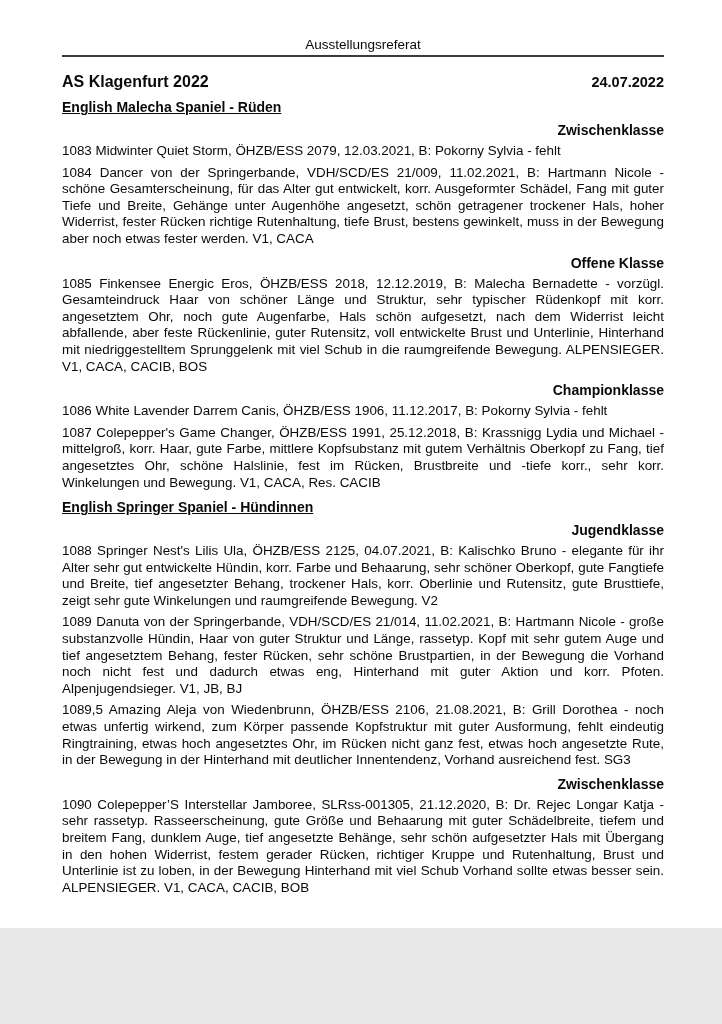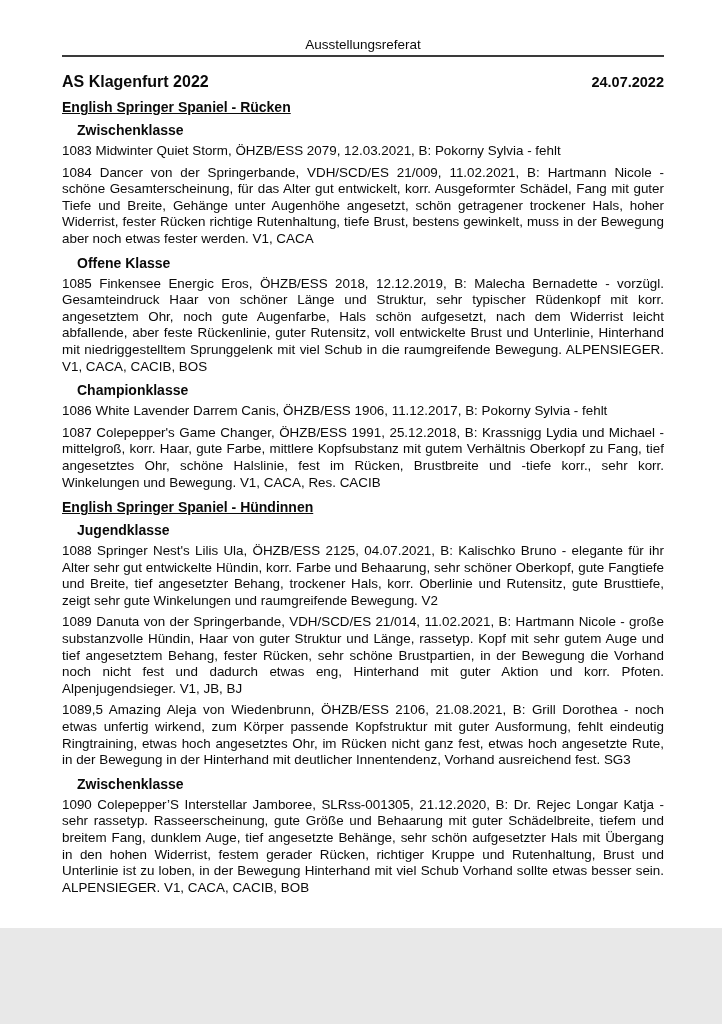--- a/index.html
+++ b/index.html
@@ -33,21 +33,22 @@
   .judge-line { font-size: 13.5px; margin: 8px 0 0 0; }
   .breed-heading {
     font-size: 14px;
     font-weight: bold;
     text-decoration: underline;
     margin: 8px 0 0 0;
   }
   .class-heading {
     font-size: 14px;
     font-weight: bold;
-    margin: 7px 0 0 15px;
+    margin: 7px 0 0 0;
+    text-align: right;
   }
   .entry {
     font-size: 13.4px;
     line-height: 16.6px;
     text-align: justify;
     margin: 5px 0 0 0;
   }
   .page-number {
     position: absolute;
     top: 1007px;
@@ -67,21 +68,21 @@
   </header>
 
   <main>
 
     <div class="title-row">
       <h1 class="event-title">AS Klagenfurt 2022</h1>
       <span class="event-date">24.07.2022</span>
     </div>
 
 
-    <h2 class="breed-heading">English Springer Spaniel - Rücken</h2>
+    <h2 class="breed-heading">English Malecha Spaniel - Rüden</h2>
 
     <h3 class="class-heading">Zwischenklasse</h3>
     <p class="entry">1083 Midwinter Quiet Storm, ÖHZB/ESS 2079, 12.03.2021, B: Pokorny Sylvia - fehlt</p>
     <p class="entry">1084 Dancer von der Springerbande, VDH/SCD/ES 21/009, 11.02.2021, B: Hartmann Nicole - schöne Gesamterscheinung, für das Alter gut entwickelt, korr. Ausgeformter Schädel, Fang mit guter Tiefe und Breite, Gehänge unter Augenhöhe angesetzt, schön getragener trockener Hals, hoher Widerrist, fester Rücken richtige Rutenhaltung, tiefe Brust, bestens gewinkelt, muss in der Bewegung aber noch etwas fester werden. V1, CACA</p>
 
     <h3 class="class-heading">Offene Klasse</h3>
     <p class="entry">1085 Finkensee Energic Eros, ÖHZB/ESS 2018, 12.12.2019, B: Malecha Bernadette - vorzügl. Gesamteindruck Haar von schöner Länge und Struktur, sehr typischer Rüdenkopf mit korr. angesetztem Ohr, noch gute Augenfarbe, Hals schön aufgesetzt, nach dem Widerrist leicht abfallende, aber feste Rückenlinie, guter Rutensitz, voll entwickelte Brust und Unterlinie, Hinterhand mit niedriggestelltem Sprunggelenk mit viel Schub in die raumgreifende Bewegung. ALPENSIEGER. V1, CACA, CACIB, BOS</p>
 
     <h3 class="class-heading">Championklasse</h3>
     <p class="entry">1086 White Lavender Darrem Canis, ÖHZB/ESS 1906, 11.12.2017, B: Pokorny Sylvia - fehlt</p>

